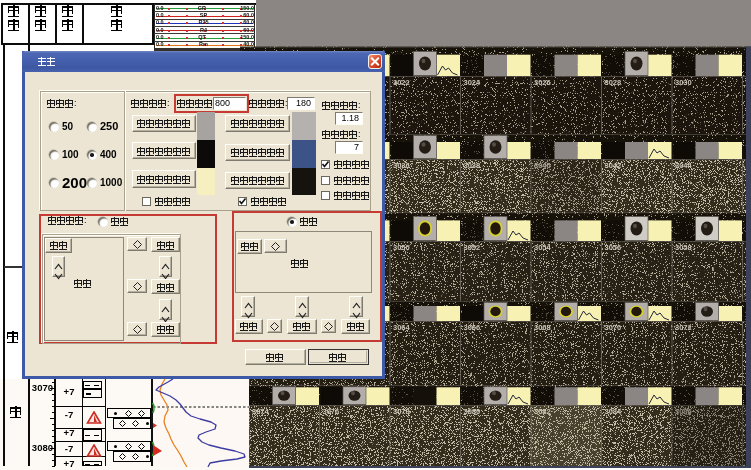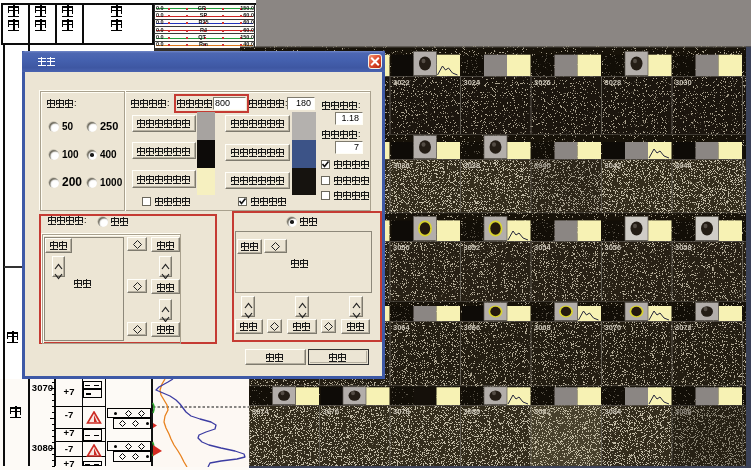--- a/index.html
+++ b/index.html
@@ -527,21 +527,21 @@
 <div class="a rad" style="left:49px;top:122px"></div>
 <div class="a" style="left:62px;top:122px;width:30px;height:10px;font-size:10px;color:#000;font-weight:bold">50</div>
 <div class="a rad" style="left:87px;top:122px"></div>
 <div class="a" style="left:100px;top:122px;width:30px;height:10px;font-size:11px;color:#000;font-weight:bold">250</div>
 <div class="a rad" style="left:49px;top:150px"></div>
 <div class="a" style="left:62px;top:150px;width:30px;height:10px;font-size:10px;color:#000;font-weight:bold">100</div>
 <div class="a rad" style="left:87px;top:150px"></div>
 <div class="a dot" style="left:90px;top:153px"></div>
 <div class="a" style="left:100px;top:150px;width:30px;height:10px;font-size:10px;color:#000;font-weight:bold">400</div>
 <div class="a rad" style="left:49px;top:178px"></div>
-<div class="a" style="left:62px;top:178px;width:30px;height:10px;font-size:12px;color:#000;font-weight:bold">200</div>
+<div class="a" style="left:62px;top:178px;width:30px;height:10px;font-size:15px;color:#000;font-weight:bold">200</div>
 <div class="a rad" style="left:87px;top:178px"></div>
 <div class="a" style="left:100px;top:178px;width:30px;height:10px;font-size:10px;color:#000;font-weight:bold">1000</div>
 <div class="a" style="left:131px;top:99px;width:44px;height:10px"><i class="z"></i><i class="z"></i><i class="z"></i><i class="z"></i>:</div>
 <div class="a red" style="left:174px;top:93.5px;width:75px;height:19px"></div>
 <div class="a" style="left:177px;top:99px;width:40px;height:10px"><i class="z"></i><i class="z"></i><i class="z"></i><i class="z"></i>:</div>
 <div class="a inp" style="left:213px;top:96.5px;width:33px;height:13px;padding-right:15px">800</div>
 <div class="a" style="left:249px;top:99px;width:40px;height:10px"><i class="z"></i><i class="z"></i><i class="z"></i><i class="z"></i>:</div>
 <div class="a inp" style="left:287px;top:96.5px;width:28px;height:13px;padding-right:3px">180</div>
 <div class="a" style="left:322px;top:101px;width:44px;height:10px"><i class="z"></i><i class="z"></i><i class="z"></i><i class="z"></i>:</div>
 <div class="a inp" style="left:335px;top:111.5px;width:28px;height:13px;padding-right:3px">1.18</div>

